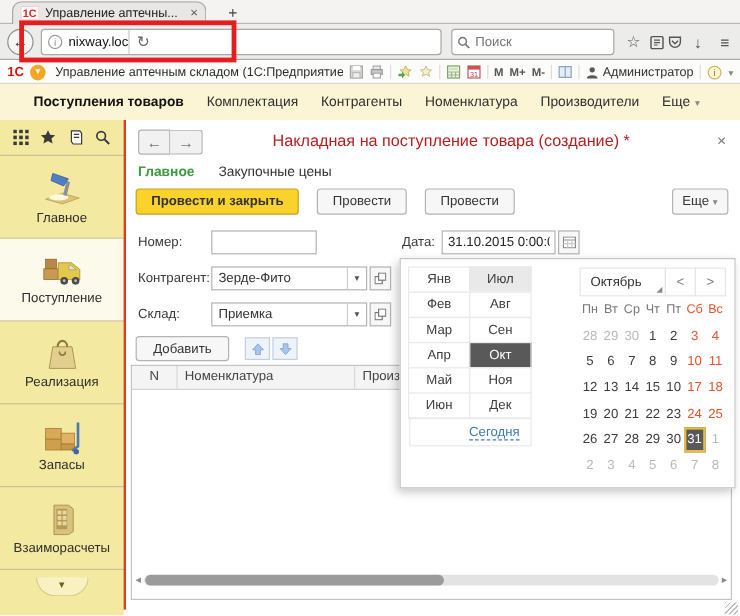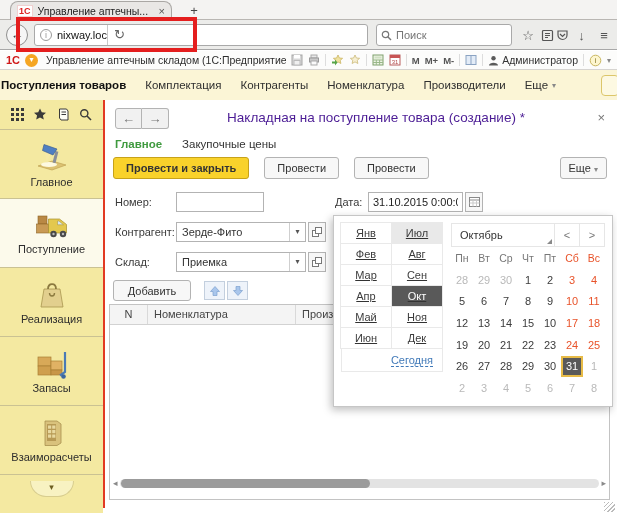--- a/index.html
+++ b/index.html
@@ -43,21 +43,21 @@
   #appheader .svc { width:13px; height:13px; border-radius:50%; background:#f5a623; color:#fff; font-size:8px; text-align:center; line-height:12px; }
   #appheader .a-title { font-size:10.5px; color:#2e2e2e; margin-left:3px; flex:1; white-space:nowrap; overflow:hidden; }
   #hdr-icons { display:flex; align-items:center; gap:5px; }
   .hsep { width:1px; height:12px; background:#ddd; }
   .memb { font-weight:bold; font-size:9.5px; color:#555; }
   #hdr-user { display:flex; align-items:center; gap:3px; font-size:10.5px; color:#333; }
   .tiny-chev { color:#888; font-size:8px; }
 
   
   #menuband { position:absolute; left:0; top:70px; width:617px; height:30px; background:#fbf5d6;
-              display:flex; align-items:center; padding:0 1px; gap:19px; }
+              display:flex; align-items:center; padding:0 28px; gap:19px; }
   .menu-item { font-size:11.5px; color:#2f2f2f; white-space:nowrap; }
   .menu-item.active { font-weight:bold; color:#111; }
   #menu-more { display:flex; gap:4px; align-items:center; }
   #create-btn { margin-left:26px; height:21px; border:1px solid #dcc66a; border-radius:4px; background:#fdf9e2;
                 display:flex; align-items:center; padding:0 8px; gap:7px; }
 
   
   #sidebar { position:absolute; left:0; top:100px; width:103px; height:413px; background:#f4e9a1; }
   #side-toolbar { height:30px; display:flex; align-items:center; justify-content:space-around; padding:0 6px; border-bottom:1px solid #c9c194; }
   .side-item { height:69px; border-bottom:1px solid #cac293; display:flex; flex-direction:column; align-items:center; justify-content:center; gap:3px; }
@@ -68,21 +68,21 @@
                         text-align:center; color:#6b5d20; font-size:9px; line-height:12px; }
   #red-accent { position:absolute; left:103px; top:100px; width:2px; height:408px; background:#e23a22; z-index:5; }
 
   
   #content { position:absolute; left:105px; top:100px; width:512px; height:413px; background:#fff; }
   #nav-row { position:absolute; left:0; top:8px; width:512px; height:24px; }
   #navbtns { position:absolute; left:10px; top:0; display:flex; }
   .navb { width:27px; height:21px; background:#f1f1f1; border:1px solid #b3b3b3; color:#777; font-size:13px; text-align:center; line-height:19px; }
   .navb:first-child { border-radius:3px 0 0 3px; }
   .navb:last-child { border-radius:0 3px 3px 0; border-left:none; }
-  #doc-title { position:absolute; left:70px; right:40px; top:2px; text-align:center; font-size:13.5px; color:#4c1d95; white-space:nowrap; overflow:hidden; }
+  #doc-title { position:absolute; left:70px; right:40px; top:2px; text-align:center; font-size:13.5px; color:#b91c1c; white-space:nowrap; overflow:hidden; }
   #doc-close { position:absolute; right:12px; top:2px; color:#777; font-size:13px; }
   #tabs-row { position:absolute; left:10px; top:38px; display:flex; gap:20px; }
   .doc-tab { font-size:11.5px; color:#333; }
   .doc-tab.active { color:#3f9a3f; font-weight:bold; }
   #btn-row { position:absolute; left:8px; top:57px; width:498px; height:22px; }
   .btn { display:inline-block; height:22px; border:1px solid #b3b3b3; border-radius:3px; background:#f7f7f7;
          font-size:11px; color:#333; padding:0 12px; line-height:20px; margin-right:12px; }
   .btn.primary { background:#f9d22b; border-color:#c7a21a; font-weight:bold; }
   #more-btn { position:absolute; right:4px; top:0; margin:0; padding:0 8px; }
   .fld-label { position:absolute; font-size:11px; color:#3a3a3a; }
@@ -108,27 +108,27 @@
   #hscroll .thumb { position:absolute; left:1px; top:0; width:52%; height:9px; background:#9b9b9b; border-radius:5px; }
   #resize-grip { position:absolute; right:2px; bottom:1px; width:11px; height:10px;
                  background:repeating-linear-gradient(135deg,#bbb 0 1px,transparent 1px 3px); }
 
   
   #datepicker { position:absolute; left:333px; top:215px; width:280px; height:192px; background:#fff;
                 border:1px solid #c6c6c6; box-shadow:-2px 3px 8px rgba(0,0,0,0.25); z-index:40; padding:7px; display:flex; gap:8px; }
   #dp-left { width:102px; display:flex; flex-direction:column; }
   .dp-hdr { height:24px; border:1px solid #e6e6e6; display:flex; align-items:center; padding:0 8px; font-size:11px; color:#333; position:relative; }
   .corner { position:absolute; right:2px; bottom:2px; width:0; height:0; border-left:5px solid transparent; border-bottom:5px solid #8a8a8a; }
-  #dp-months { display:grid; grid-template-columns:1fr 1fr;text-decoration:underline; }
+  #dp-months { display:grid; grid-template-columns:1fr 1fr; }
   .mcell { height:22px; border:1px solid #e9e9e9; margin:-1px 0 0 -1px; display:flex; align-items:center; justify-content:center; font-size:11px; color:#3c3c3c; background:#fff; }
   .mcell.hover { background:#e9e9e9; }
   .mcell.sel { background:#595959; color:#fff; }
   #dp-today-row { height:24px; border:1px solid #e9e9e9; margin-top:-1px; display:flex; align-items:center; justify-content:center; }
   #dp-today { color:#4079b8; border-bottom:1px dashed #4079b8; font-size:11px;margin-left:40px; }
-  #dp-right { flex:1; display:flex; flex-direction:column; }
+  #dp-right { flex:1; display:flex; flex-direction:column;margin-left:32px; }
   #dp-mhdr { display:flex; }
   #dp-mname { flex:1; }
   .dp-nav { width:26px; height:24px; border:1px solid #e6e6e6; margin-left:-1px; display:flex; align-items:center; justify-content:center; color:#777; font-size:11px; }
   #dp-dnames { display:grid; grid-template-columns:repeat(7,1fr); height:22px; }
   #dp-dnames span { display:flex; align-items:center; justify-content:center; font-size:10.5px; color:#777;text-align:center; }
   #dp-dnames span.we { color:#e8532a; }
   .dp-week { display:grid; grid-template-columns:repeat(7,1fr); height:22px; }
   .dc { display:flex; align-items:center; justify-content:center; font-size:11px; color:#3c3c3c; }
   .dc.dm { color:#b9b9b9; }
   .dc.dw { color:#e8532a; }

